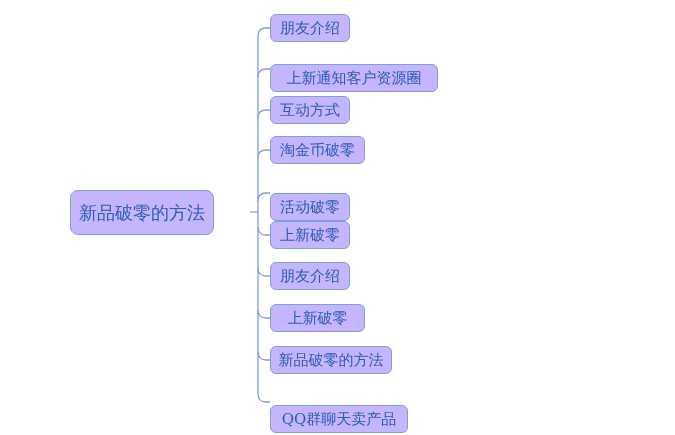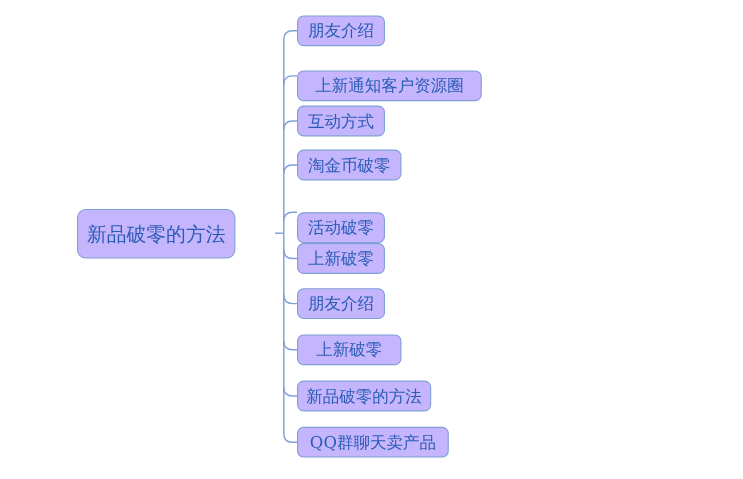--- a/index.html
+++ b/index.html
@@ -95,17 +95,17 @@
   </div>
 
   <div class="node branch-node" style="top:304px;width:95px">
     <span>上新破零</span>
   </div>
 
   <div class="node branch-node" style="top:346px;width:122px">
     <span>新品破零的方法</span>
   </div>
 
-  <div class="node branch-node" style="top:388px;width:138px">
+  <div class="node branch-node" style="top:405px;width:138px">
     <span>QQ群聊天卖产品</span>
   </div>
 
 </div>
 
 </body></html>

